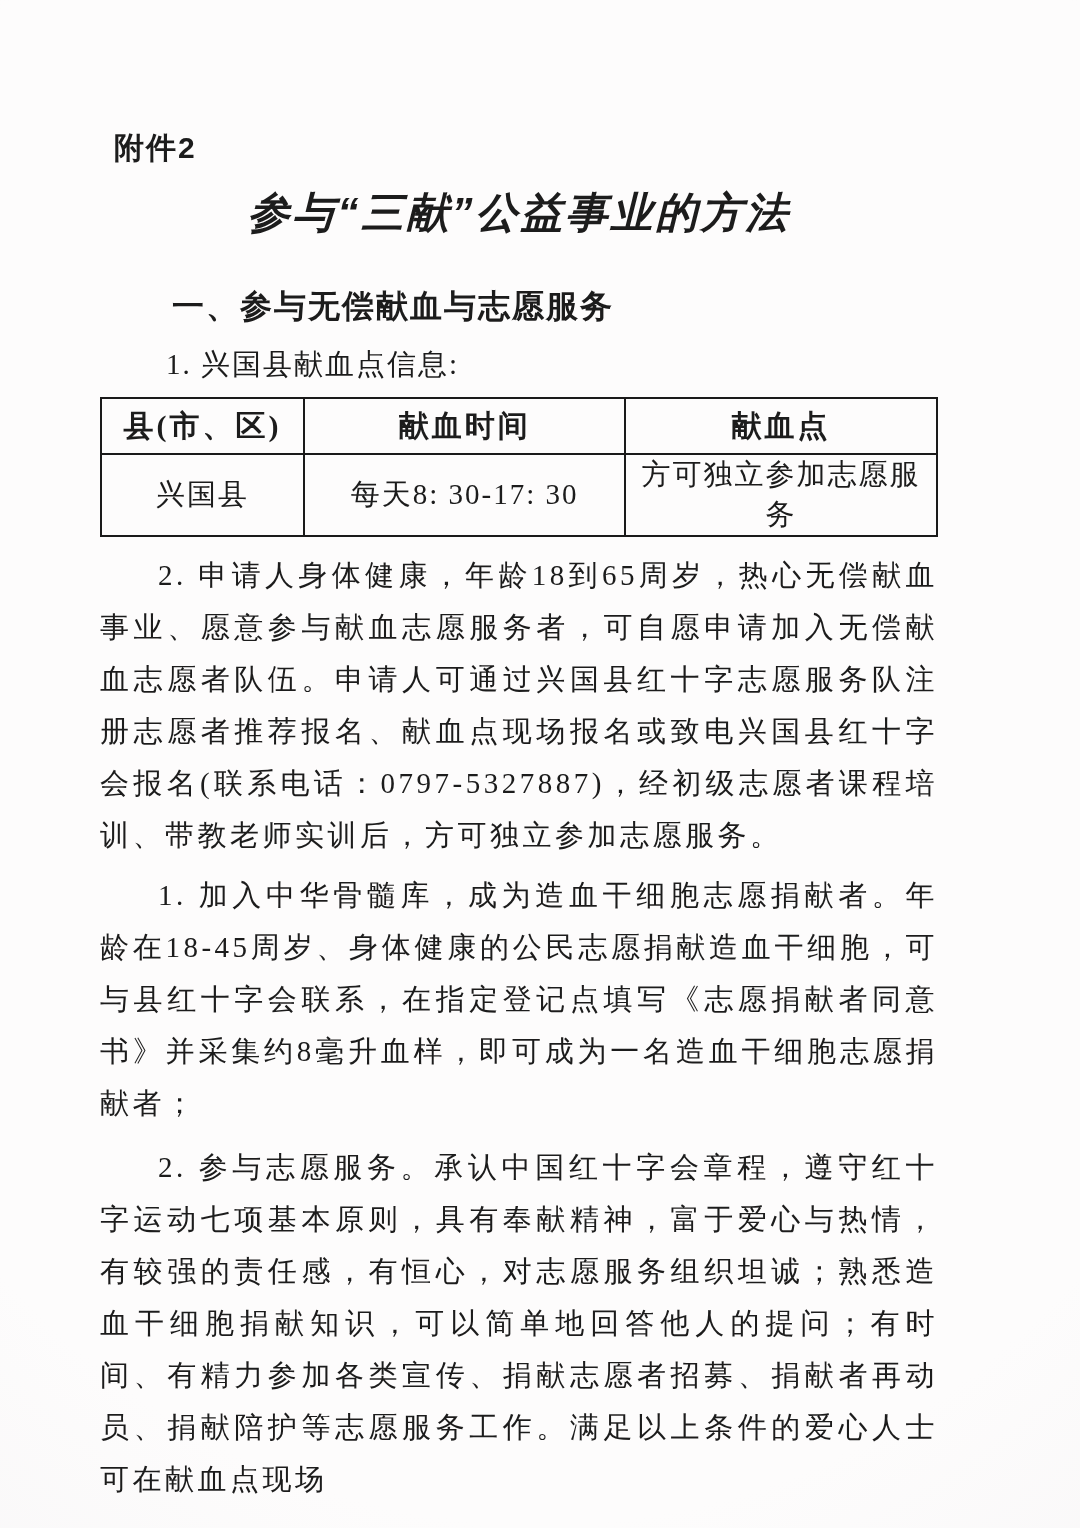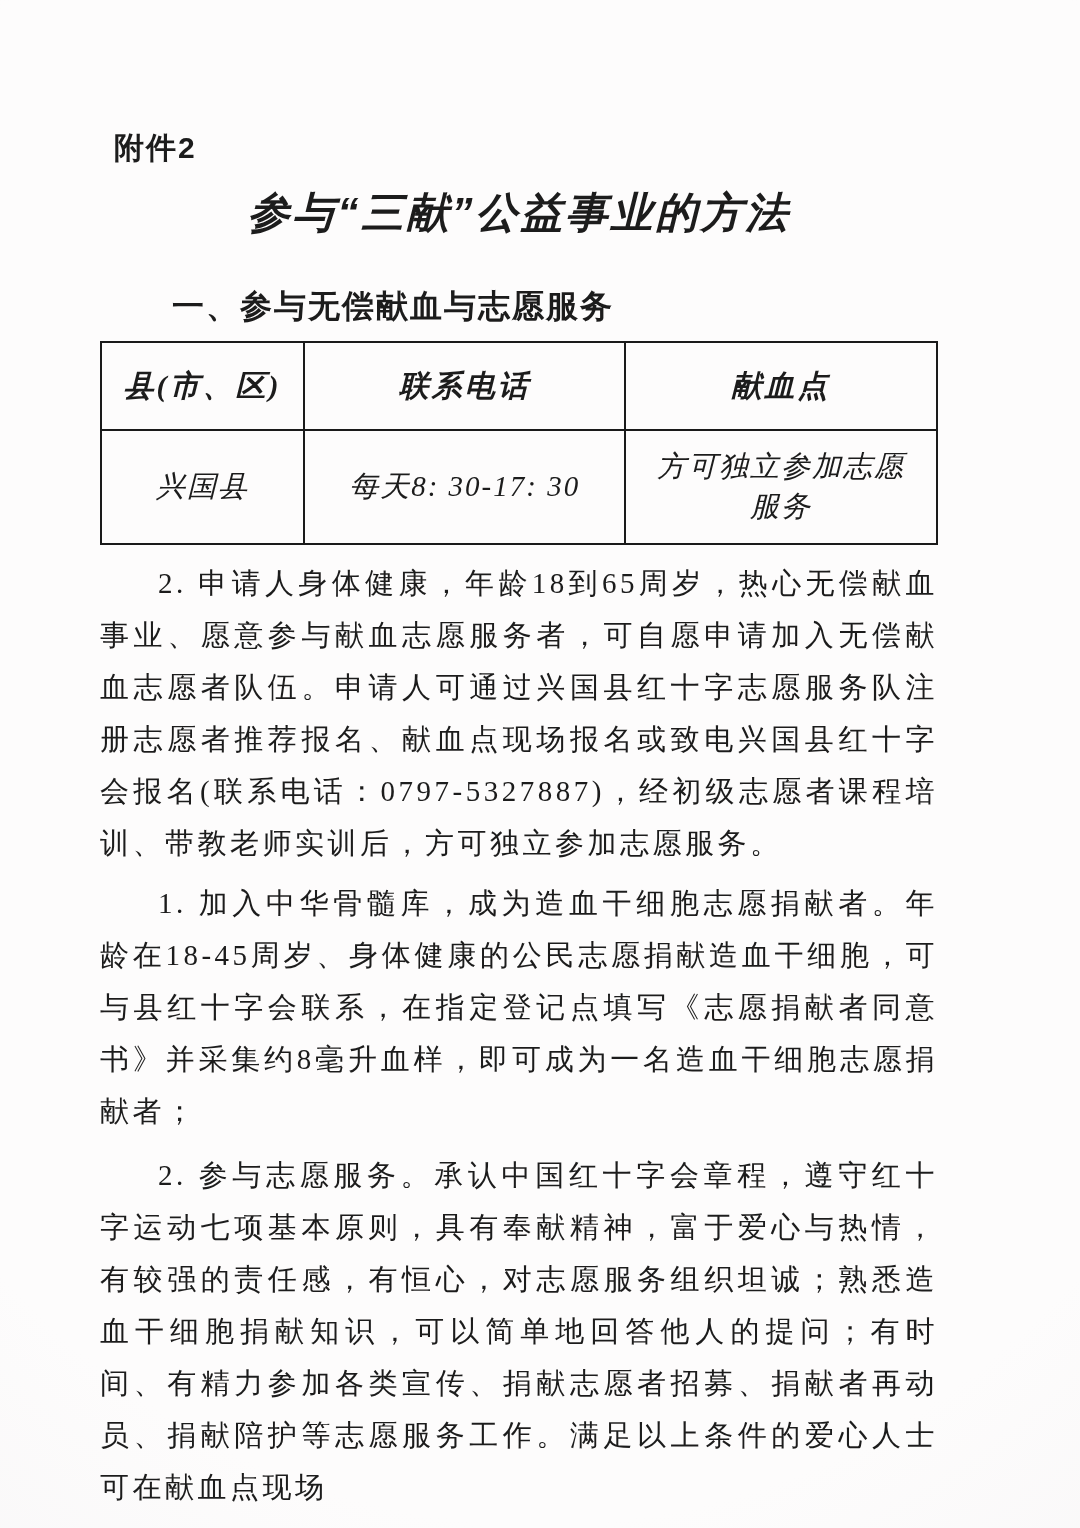--- a/index.html
+++ b/index.html
@@ -56,22 +56,21 @@
     width: 100%;
     border-collapse: collapse;
     margin-top: 12px;
     table-layout: fixed;
   }
   table.blood-table th,
   table.blood-table td {
     border: 2.5px solid #1a1a1a;
     text-align: center;
     vertical-align: middle;
-    padding: 16px;
-    font-style: italic;
+    padding: 0;
   }
   table.blood-table th {
     height: 54px;
     font-size: 30px;
     font-weight: bold;
     letter-spacing: 3px;
   }
   table.blood-table td {
     height: 70px;
     font-size: 29px;
@@ -94,31 +93,32 @@
 <body>
 
 <div class="page">
 
   <div class="attachment-label">附件2</div>
 
   <div class="doc-title">参与“三献”公益事业的方法</div>
 
   <div class="section-heading">一、参与无偿献血与志愿服务</div>
 
+  <div class="item-label">1. 兴国县献血点信息:</div>
 
   <table class="blood-table">
     <colgroup>
       <col class="col-county">
       <col class="col-time">
       <col class="col-point">
     </colgroup>
     <thead>
       <tr>
         <th>县(市、区)</th>
-        <th>联系电话</th>
+        <th>献血时间</th>
         <th>献血点</th>
       </tr>
     </thead>
     <tbody>
       <tr>
         <td>兴国县</td>
         <td>每天8: 30-17: 30</td>
         <td>方可独立参加志愿服务</td>
       </tr>
     </tbody>

